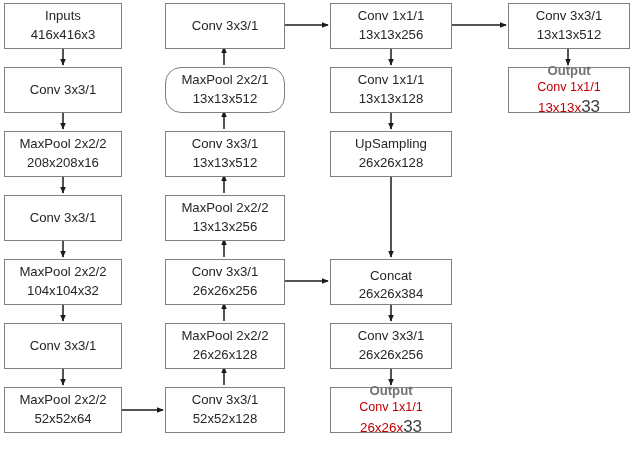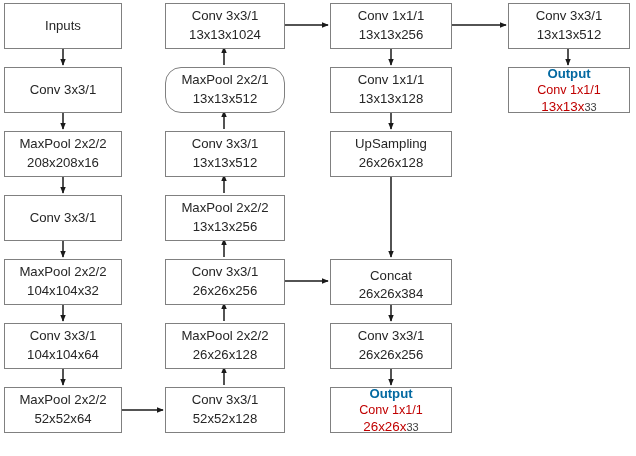--- a/index.html
+++ b/index.html
@@ -22,23 +22,23 @@
     align-items:center;
     justify-content:center;
     color:#262626;
     font-size:13.2px;
     line-height:1.42;
     text-align:center;
     white-space:nowrap;
   }
   .node .ln{display:block;}
   .node.output{color:#C00000;font-size:12.6px;line-height:1.30;}
-  .node.output .ln.title{font-weight:bold;font-size:13.2px;color:#0369a1;}
+  .node.output .ln.title{font-weight:bold;font-size:13.2px;color:#737373;}
   .node.output .ln.dim{color:#C00000;font-size:13.4px;}
-  .node.output .ln.dim .ch{color:#3f3f3f;font-size:11px;}
+  .node.output .ln.dim .ch{color:#3f3f3f;font-size:17px;}
 </style>
 </head>
 <body>
 
 <div id="canvas">
 
   <svg class="arrows" viewBox="0 0 636 456" xmlns="http://www.w3.org/2000/svg">
     <defs>
       <marker id="ah" markerWidth="8" markerHeight="8" refX="6.4" refY="3.1" orient="auto" markerUnits="userSpaceOnUse">
         <path d="M0,0.2 L7.2,3.1 L0,6.0 z" fill="#1a1a1a"></path>
@@ -73,46 +73,45 @@
       <path d="M391,175 L391,257"></path>
 
       <path d="M285,281 L328,281"></path>
       <path d="M391,303 L391,321"></path>
       <path d="M391,367 L391,385"></path>
     </g>
   </svg>
 
 <div class="node" style="left: 4px; top: 3px; width: 118px; height: 46px;">
       <span class="ln">Inputs</span>
+      <span class="ln">416x416x3</span>
     </div>
     <div class="node" style="left: 4px; top: 67px; width: 118px; height: 46px;">
       <span class="ln">Conv 3x3/1</span>
     </div>
     <div class="node" style="left: 4px; top: 131px; width: 118px; height: 46px;">
       <span class="ln">MaxPool 2x2/2</span>
       <span class="ln">208x208x16</span>
     </div>
     <div class="node" style="left: 4px; top: 195px; width: 118px; height: 46px;">
       <span class="ln">Conv 3x3/1</span>
     </div>
     <div class="node" style="left: 4px; top: 259px; width: 118px; height: 46px;">
       <span class="ln">MaxPool 2x2/2</span>
       <span class="ln">104x104x32</span>
     </div>
     <div class="node" style="left: 4px; top: 323px; width: 118px; height: 46px;">
       <span class="ln">Conv 3x3/1</span>
-      <span class="ln">104x104x64</span>
     </div>
     <div class="node" style="left: 4px; top: 387px; width: 118px; height: 46px;">
       <span class="ln">MaxPool 2x2/2</span>
       <span class="ln">52x52x64</span>
     </div>
     <div class="node" style="left: 165px; top: 3px; width: 120px; height: 46px;">
       <span class="ln">Conv 3x3/1</span>
-      <span class="ln">13x13x1024</span>
     </div>
     <div class="node" style="left: 165px; top: 67px; width: 120px; height: 46px; border-radius: 16px;">
       <span class="ln">MaxPool 2x2/1</span>
       <span class="ln">13x13x512</span>
     </div>
     <div class="node" style="left: 165px; top: 131px; width: 120px; height: 46px;">
       <span class="ln">Conv 3x3/1</span>
       <span class="ln">13x13x512</span>
     </div>
     <div class="node" style="left: 165px; top: 195px; width: 120px; height: 46px;">

